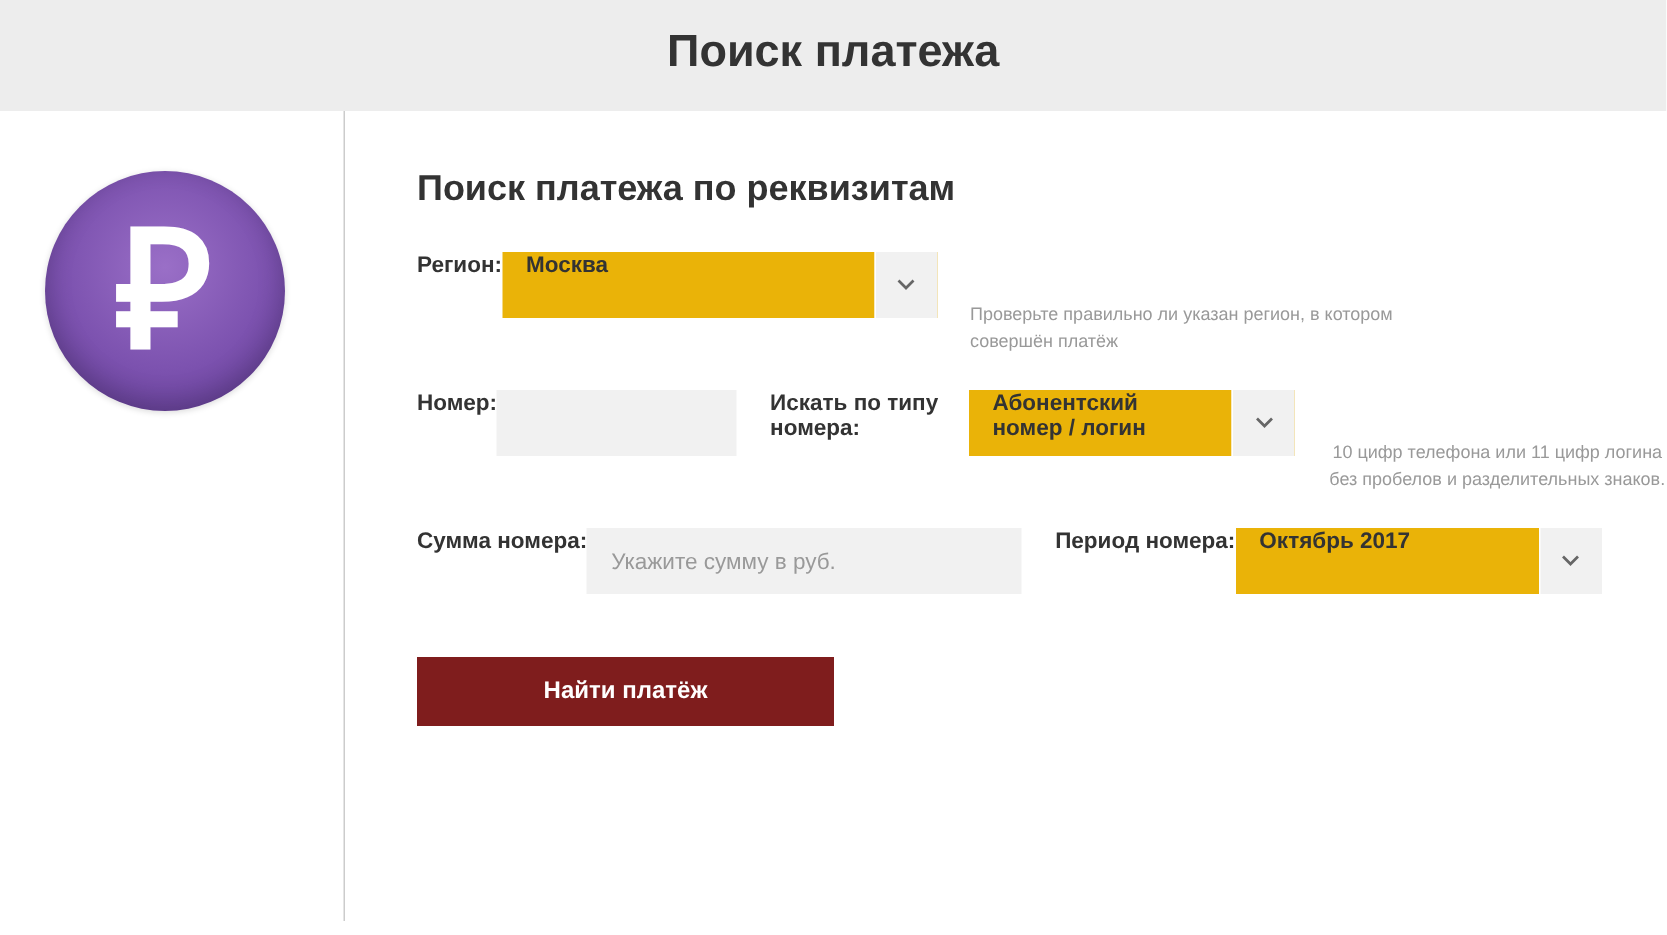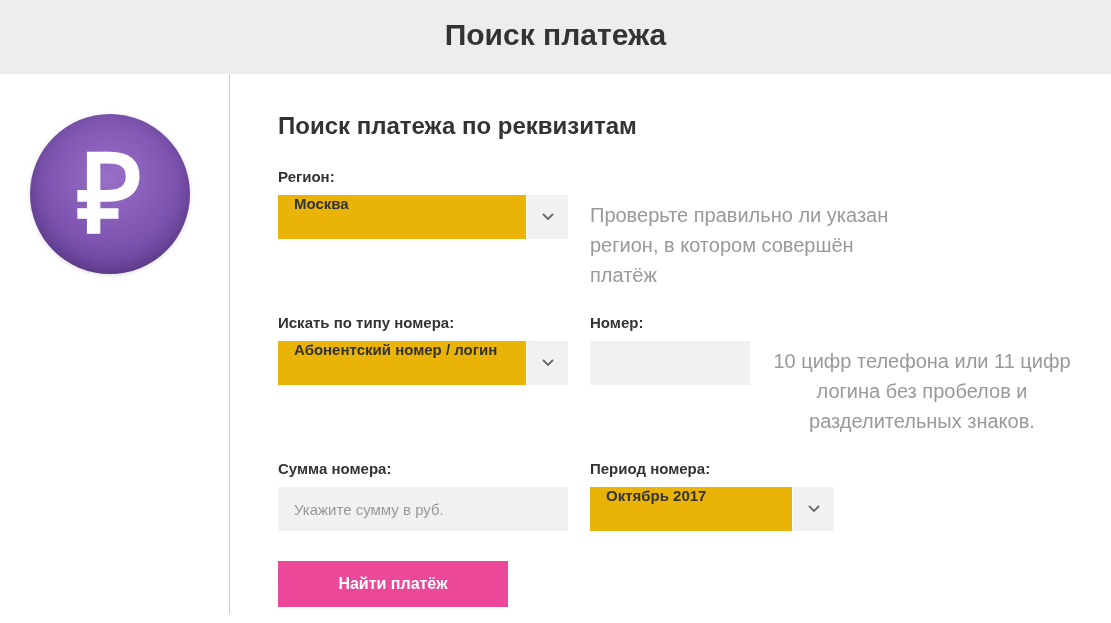--- a/index.html
+++ b/index.html
@@ -60,21 +60,21 @@
       margin-bottom: 28px;
     }
     .form-row {
       display: flex;
       align-items: flex-start;
       margin-bottom: 24px;
       gap: 22px;
     }
     .form-group {
       display: flex;
-      flex-direction: column;
+      flex-direction: row;
     }
     .form-label {
       font-size: 15px;
       font-weight: bold;
       color: #333;
       margin-bottom: 10px;
     }
     .select-box {
       width: 290px;
       height: 44px;
@@ -98,21 +98,21 @@
       display: flex;
       align-items: center;
       justify-content: center;
       background: #f1f1f1;
     }
     .select-arrow svg {
       width: 12px;
       height: 8px;
     }
     .hint-text {
-      font-size: 20px;
+      font-size: 12px;
       color: #999;
       line-height: 1.5;
       padding-top: 4px;
       max-width: 300px;
     }
     .text-input {
       width: 290px;
       height: 44px;
       background: #f1f1f1;
       border: none;
@@ -121,29 +121,29 @@
       color: #333;
       outline: none;
     }
     .text-input::placeholder {
       color: #999;
     }
     .text-input-narrow {
       width: 160px;
     }
     .submit-button {
-      width: 230px;
+      width: 278px;
       height: 46px;
-      background: #ec4899;
+      background: #7f1d1d;
       color: #fff;
       border: none;
       font-size: 16px;
       font-weight: bold;
       cursor: pointer;
-      margin-top: 6px;
+      margin-top: 18px;
     }
     .select-wide {
       width: 244px;
     }
   </style>
 </head>
 <body>
 
 <div class="header-bar">
   <h1 class="page-title">Поиск платежа</h1>
@@ -171,34 +171,34 @@
               </svg>
           </div>
         </div>
       </div>
       <div class="hint-text" style="padding-top:32px;">Проверьте правильно ли указан регион, в котором совершён платёж</div>
     </div>
 
     
     <div class="form-row">
       <div class="form-group">
+        <label class="form-label">Номер:</label>
+        <input type="text" class="text-input text-input-narrow" value="" style="">
+      </div>
+      <div class="form-group">
         <label class="form-label">Искать по типу номера:</label>
         <div class="select-box">
           <span class="select-box-text">Абонентский номер / логин</span>
           <div class="select-arrow">
             <svg viewBox="0 0 12 8">
                 <path d="M1 1 L6 6 L11 1" fill="none" stroke="#666" stroke-width="1.8"></path>
               </svg>
           </div>
         </div>
       </div>
-      <div class="form-group">
-        <label class="form-label">Номер:</label>
-        <input type="text" class="text-input text-input-narrow" value="" style="">
-      </div>
       <div class="hint-text" style="padding-top:32px;text-align:center;">10 цифр телефона или 11 цифр логина без пробелов и разделительных знаков.</div>
     </div>
 
     
     <div class="form-row">
       <div class="form-group">
         <label class="form-label">Сумма номера:</label>
         <input type="text" class="text-input" placeholder="Укажите сумму в руб." style="">
       </div>
       <div class="form-group">

